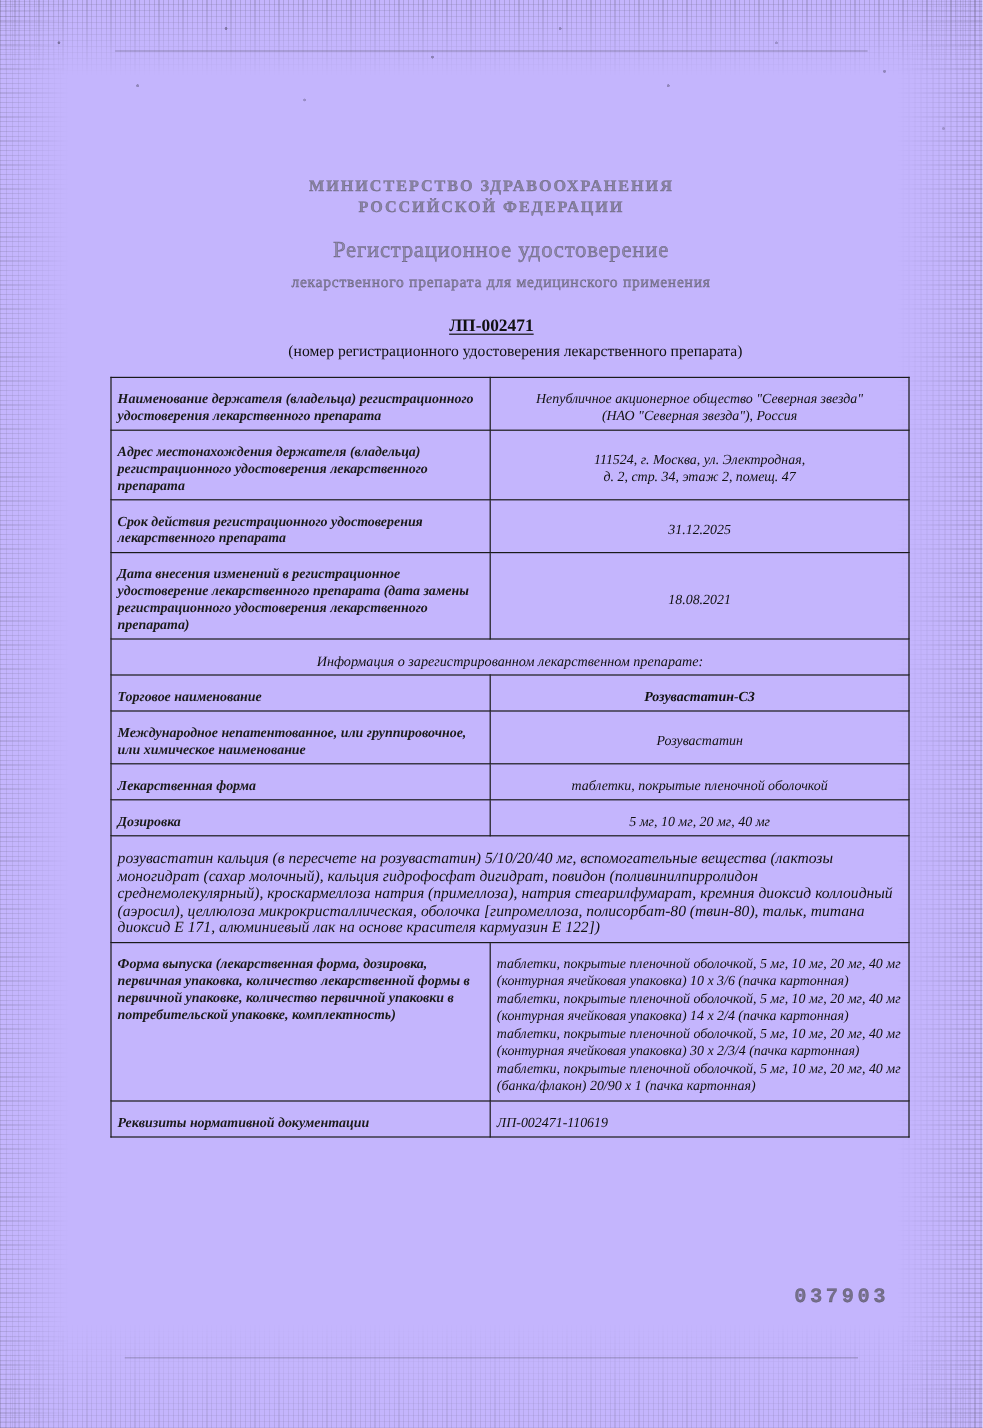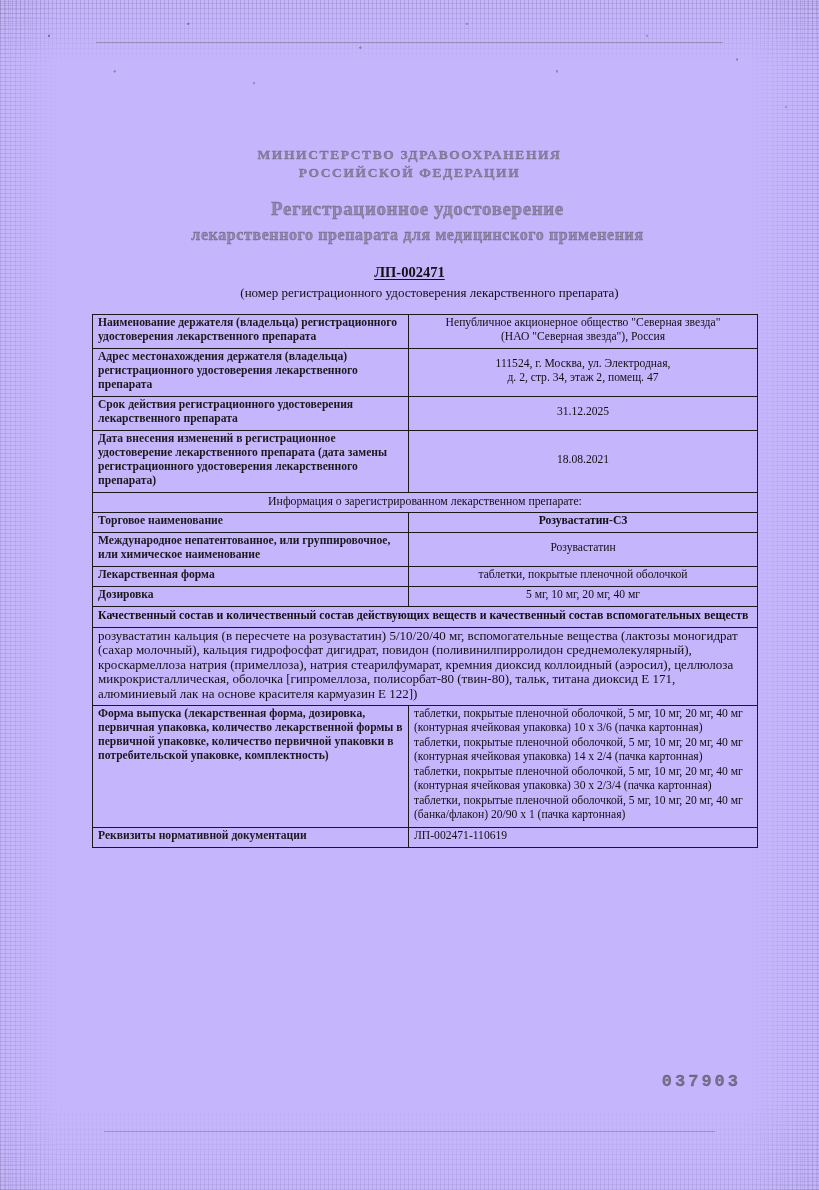--- a/index.html
+++ b/index.html
@@ -105,27 +105,27 @@
     -webkit-text-stroke: .35px rgba(60,60,60,.5);
     font-weight: 700;
   }
   .ministry div { white-space: nowrap; }
 
   .doc-title {
     position: absolute;
     top: 196px;
     left: 16px; right: 0;
     text-align: center;
-    font-weight: 700;
+    font-weight: 400;
     color: rgba(95,95,95,.5);
     -webkit-text-stroke: .4px rgba(55,55,55,.55);
     letter-spacing: .6px;
   }
   .doc-title .l1 { font-size: 19px; line-height: 26px; }
-  .doc-title .l2 { font-size: 16px; line-height: 26px; }
+  .doc-title .l2 { font-size: 13px; line-height: 26px; }
 
   .reg-number {
     position: absolute;
     top: 264px;
     left: 0; right: 0;
     text-align: center;
     font-size: 14.5px;
     font-weight: 700;
     text-decoration: underline;
     text-underline-offset: 2px;
@@ -145,22 +145,23 @@
     left: 92px;
     top: 314px;
     width: 643px;
     border-collapse: collapse;
     font-size: 11.6px;
     line-height: 14px;
     table-layout: fixed;
   }
   .reg-table td {
     border: 1px solid #1a1a1a;
-    padding: 1px 5px 4px 5px;
+    padding: 11px 5px 4px 5px;
     vertical-align: top;
+    font-style: italic;
   }
   .col-label { width: 305px; font-weight: 700; }
   .col-value { width: 338px; }
 
   td.v-center { vertical-align: middle; }
   .val-center { text-align: center; }
   .val-bold { font-weight: 700; }
   .val-left { text-align: left; }
 
   .band {
@@ -274,23 +275,20 @@
       <tr>
         <td class="col-label ink-soft">Лекарственная форма</td>
         <td class="col-value v-center val-center">таблетки, покрытые пленочной оболочкой</td>
       </tr>
 
       <tr>
         <td class="col-label ink-soft">Дозировка</td>
         <td class="col-value v-center val-center">5 мг, 10 мг, 20 мг, 40 мг</td>
       </tr>
 
-      <tr>
-        <td class="compo-head" colspan="2">Качественный состав и количественный состав действующих веществ и качественный состав вспомогательных веществ</td>
-      </tr>
 
       <tr>
         <td class="compo-body" colspan="2">розувастатин кальция (в пересчете на розувастатин) 5/10/20/40 мг, вспомогательные вещества (лактозы моногидрат (сахар молочный), кальция гидрофосфат дигидрат, повидон (поливинилпирролидон среднемолекулярный), кроскармеллоза натрия (примеллоза), натрия стеарилфумарат, кремния диоксид коллоидный (аэросил), целлюлоза микрокристаллическая, оболочка [гипромеллоза, полисорбат-80 (твин-80), тальк, титана диоксид Е 171, алюминиевый лак на основе красителя кармуазин Е 122])</td>
       </tr>
 
       <tr>
         <td class="col-label ink-soft">Форма выпуска (лекарственная форма, дозировка, первичная упаковка, количество лекарственной формы в первичной упаковке, количество первичной упаковки в потребительской упаковке, комплектность)</td>
         <td class="col-value pack-list">
           <p>таблетки, покрытые пленочной оболочкой, 5 мг, 10 мг, 20 мг, 40 мг (контурная ячейковая упаковка) 10 х 3/6 (пачка картонная)</p>
           <p>таблетки, покрытые пленочной оболочкой, 5 мг, 10 мг, 20 мг, 40 мг (контурная ячейковая упаковка) 14 х 2/4 (пачка картонная)</p>

